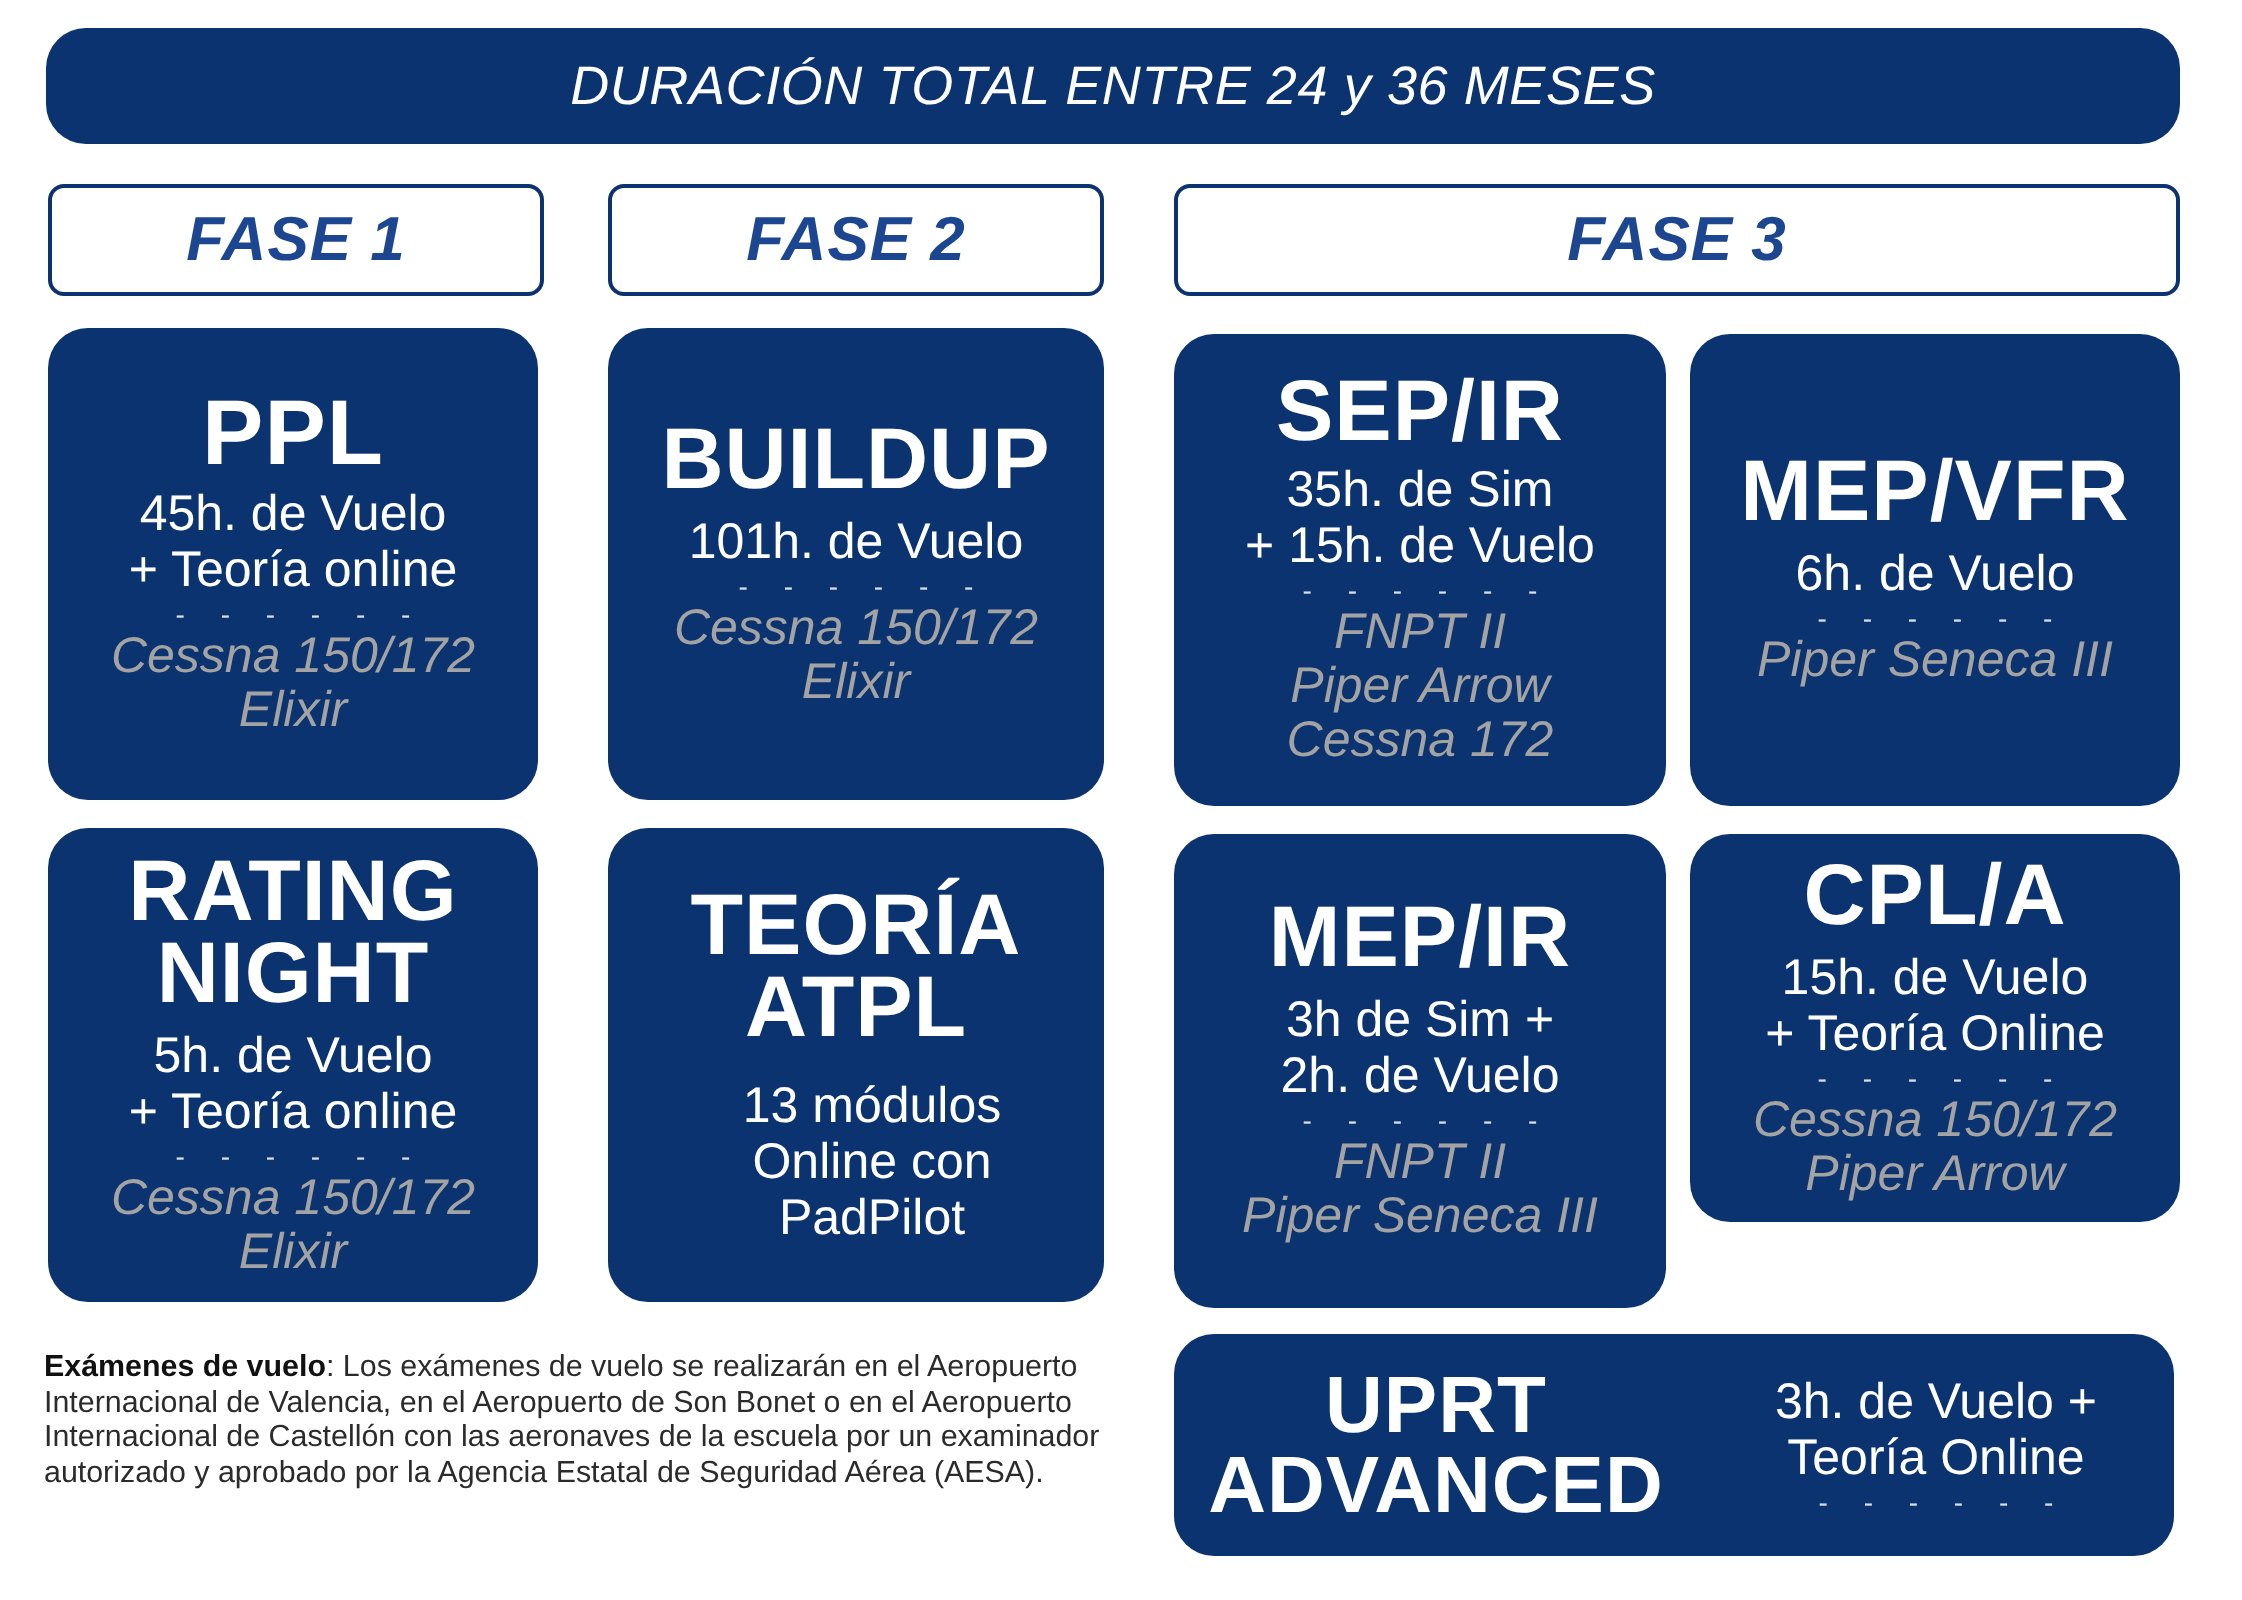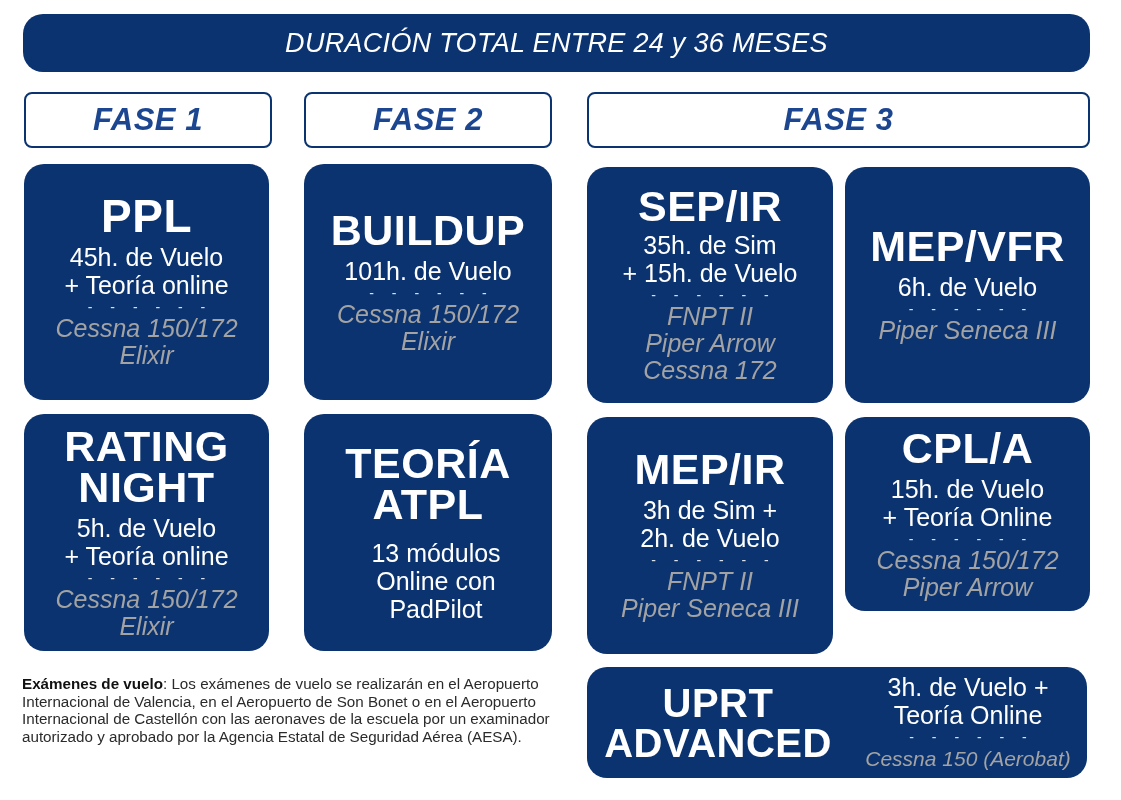--- a/index.html
+++ b/index.html
@@ -152,17 +152,14 @@
   <div class="uprt-left title" style="font-size:40px;line-height:40px;">
     <div>UPRT</div>
     <div>ADVANCED</div>
   </div>
   <div class="uprt-right">
     <div class="sub" style="margin-top:0;">
       <div>3h. de Vuelo +</div>
       <div>Teoría Online</div>
     </div>
     <div class="dash">- - - - - -</div>
-    <div class="craft" style="font-size:21px;">
-        <div>Cessna 150 (Aerobat)</div>
-      </div>
   </div>
 </div>
 
 </body></html>

